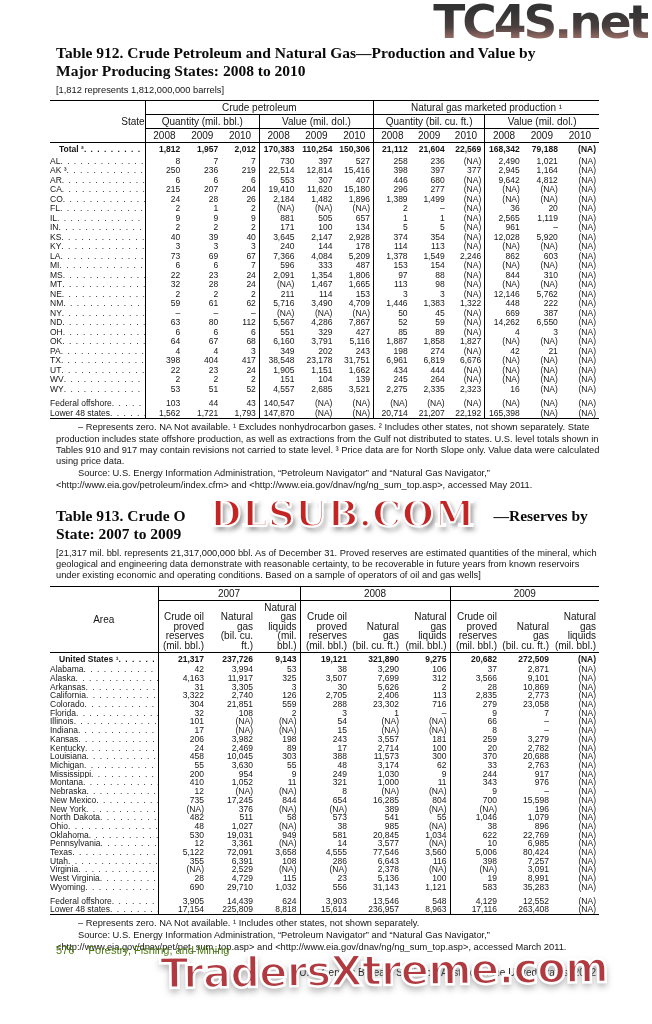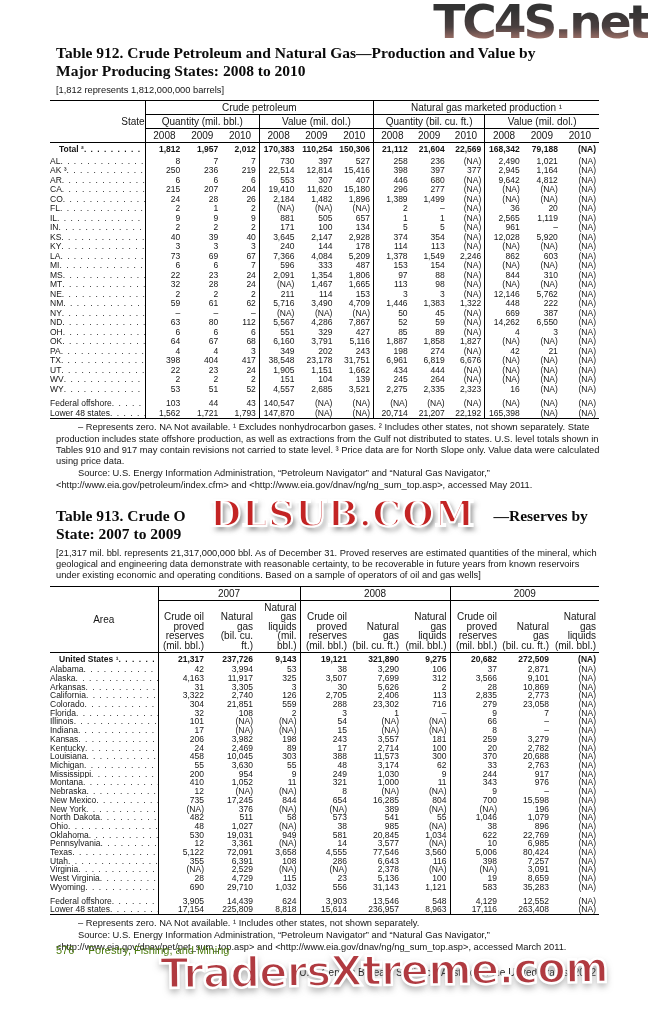--- a/index.html
+++ b/index.html
@@ -1180,21 +1180,21 @@
                 <span class="dots"></span>
               </div>
             </td>
             <td>28</td>
             <td>4,729</td>
             <td>115</td>
             <td>23</td>
             <td>5,136</td>
             <td>100</td>
             <td>19</td>
-            <td>8,659</td>
+            <td>8,991</td>
             <td>(NA)</td>
           </tr>
           <tr>
             <td class="lblcell">
               <div class="lw">
                 <span class="lbl">Wyoming</span>
                 <span class="dots"></span>
               </div>
             </td>
             <td>690</td>

